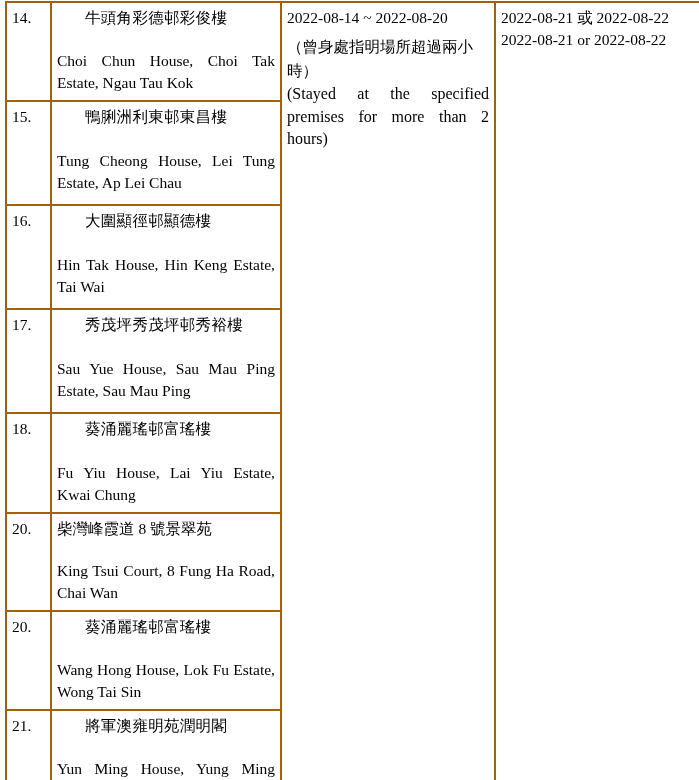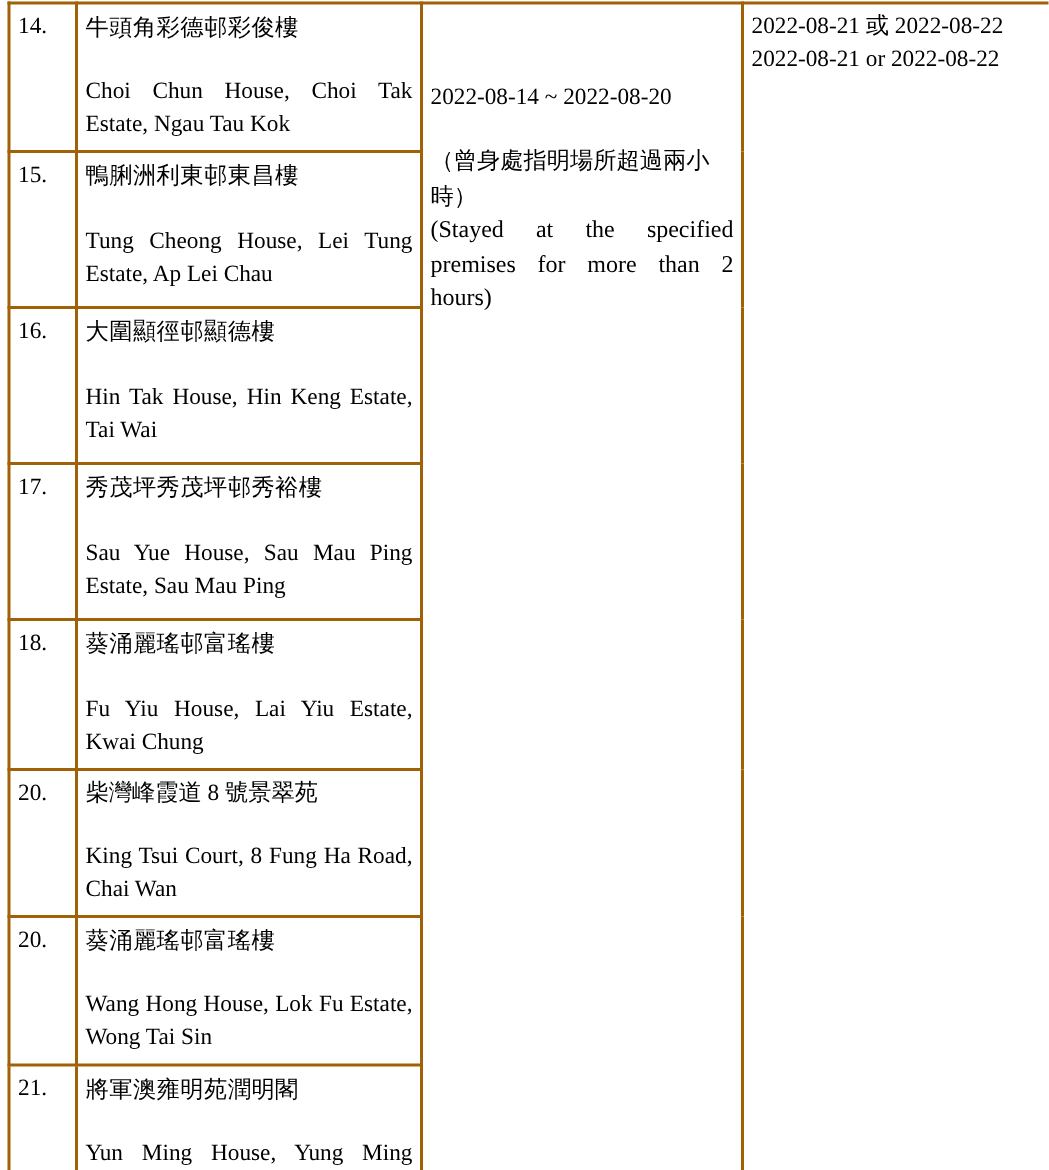--- a/index.html
+++ b/index.html
@@ -44,20 +44,21 @@
     width: 202px;
   }
   td.col-test {
     width: 210px;
   }
   .zh {
     font-family: "DejaVu Sans", sans-serif;
     font-size: 15.5px;
     line-height: 1.5;
     letter-spacing: 0.3px;
+    margin-left: 28px;
   }
   .en {
     font-family: "Liberation Serif", serif;
     font-size: 15.5px;
     line-height: 1.42;
     text-align: justify;
     text-align-last: left;
     margin-top: 20px;
   }
   .en-nojust {
@@ -70,27 +71,25 @@
     font-size: 15.5px;
     line-height: 1.45;
   }
   .gap {
     height: 7px;
   }
   .period-line {
     font-family: "Liberation Serif", serif;
     font-size: 15.5px;
     line-height: 1.45;
-    margin-top: 47px;
   }
   .period-zh {
     font-family: "DejaVu Sans", sans-serif;
     font-size: 15.5px;
     line-height: 1.5;
-    margin-top: 13px;
   }
   .period-en {
     font-family: "Liberation Serif", serif;
     font-size: 16px;
     line-height: 1.42;
     text-align: justify;
     text-align-last: left;
   }
   .test-zh {
     font-family: "Liberation Serif", serif;

